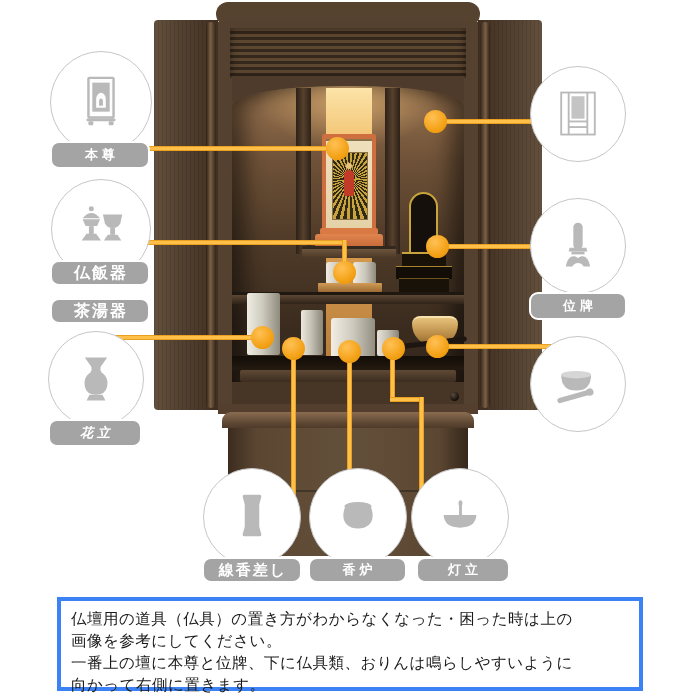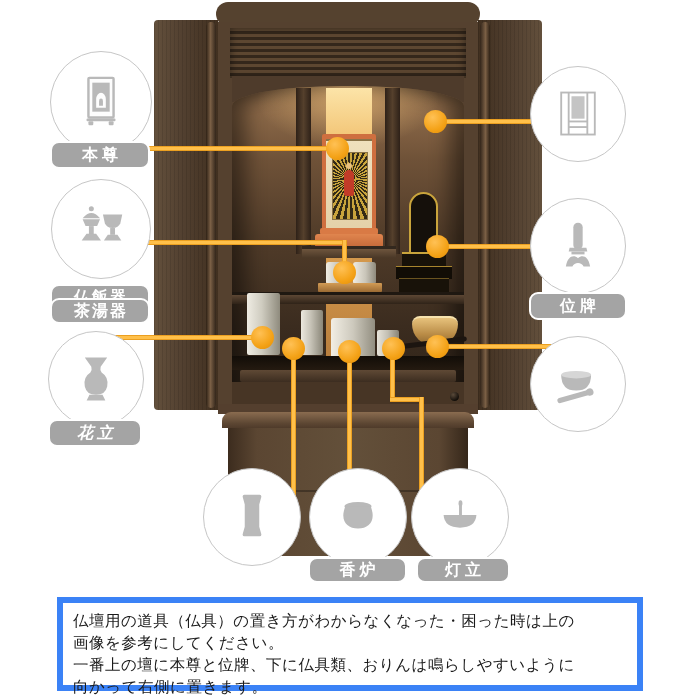--- a/index.html
+++ b/index.html
@@ -8,25 +8,25 @@
   
   .cl{position:absolute;z-index:2;}
   .cl.h{background:linear-gradient(180deg,#e18f0c 0%,#ffc04a 30%,#ffc04a 70%,#e18f0c 100%);}
   .cl.v{background:linear-gradient(90deg,#e18f0c 0%,#ffc04a 30%,#ffc04a 70%,#e18f0c 100%);}
   .dot{position:absolute;width:23px;height:23px;border-radius:50%;z-index:3;
        background:radial-gradient(circle at 38% 32%,#ffc155 0%,#f4a217 60%,#e18d08 100%);}
   
   .circle{position:absolute;background:#fff;border:1.5px solid #c6c6c6;border-radius:50%;
           z-index:4;display:flex;align-items:center;justify-content:center;}
   .pill{position:absolute;background:#a4a4a4;border:2px solid #fff;border-radius:9px;z-index:5;
-        color:#fff;font-weight:bold;font-size:16px;display:flex;align-items:center;
+        color:#fff;font-weight:bold;font-size:13px;display:flex;align-items:center;
         justify-content:center;letter-spacing:4px;text-indent:4px;box-sizing:border-box;}
   .pill.tight{letter-spacing:2px;text-indent:2px;font-size:16px;}
   
-  .note{position:absolute;left:57px;top:597px;width:586px;height:94px;border:6px solid #3b82f6;
+  .note{position:absolute;left:57px;top:597px;width:586px;height:94px;border:4px solid #3b82f6;
         background:#fff;z-index:6;box-sizing:border-box;padding:7px 10px;}
   .note p{margin:0;font-size:15.5px;line-height:22px;color:#1a1a1a;white-space:pre-line;
           letter-spacing:0.5px;}
   
   .altar{position:absolute;left:150px;top:0;width:400px;height:560px;z-index:1;}
   .altar div{position:absolute;}
   .grain{background-image:repeating-linear-gradient(90deg,rgba(0,0,0,.10) 0 1px,transparent 1px 4px);}
 </style>
 </head>
 <body>
@@ -241,24 +241,25 @@
     <svg width="58" height="58" viewBox="0 0 60 60">
       <g fill="#b9b9b9">
         <ellipse cx="30.5" cy="16" rx="2" ry="3.2"></ellipse>
         <rect x="29" y="18" width="3" height="10"></rect>
         <path d="M13,28 h34 q-1,13 -17,13 q-16,0 -17,-13 z"></path>
       </g>
     </svg>
   </div>
 
   <div class="pill" style="left:50px;top:141px;width:100px;height:28px;">本尊</div>
-  <div class="pill tight" style="left:50px;top:260px;width:100px;height:26px;margin-top:24px;">仏飯器</div>
+  <div class="pill tight" style="left:50px;top:260px;width:100px;height:26px;">仏飯器</div>
   <div class="pill tight" style="left:50px;top:298px;width:100px;height:26px;">茶湯器</div>
   <div class="pill" style="left:529px;top:292px;width:98px;height:28px;">位牌</div>
   <div class="pill" style="left:48px;top:419px;width:94px;height:28px;font-style:italic;">花立</div>
+  <div class="pill tight" style="left:202px;top:557px;width:100px;height:26px;font-size:15px;">線香差し</div>
   <div class="pill" style="left:308px;top:557px;width:99px;height:26px;text-align:center;">香炉</div>
   <div class="pill" style="left:416px;top:557px;width:94px;height:26px;">灯立</div>
 
   <div class="note">
     <p>仏壇用の道具（仏具）の置き方がわからなくなった・困った時は上の
 画像を参考にしてください。
 一番上の壇に本尊と位牌、下に仏具類、おりんは鳴らしやすいように
 向かって右側に置きます。</p>
   </div>
 

